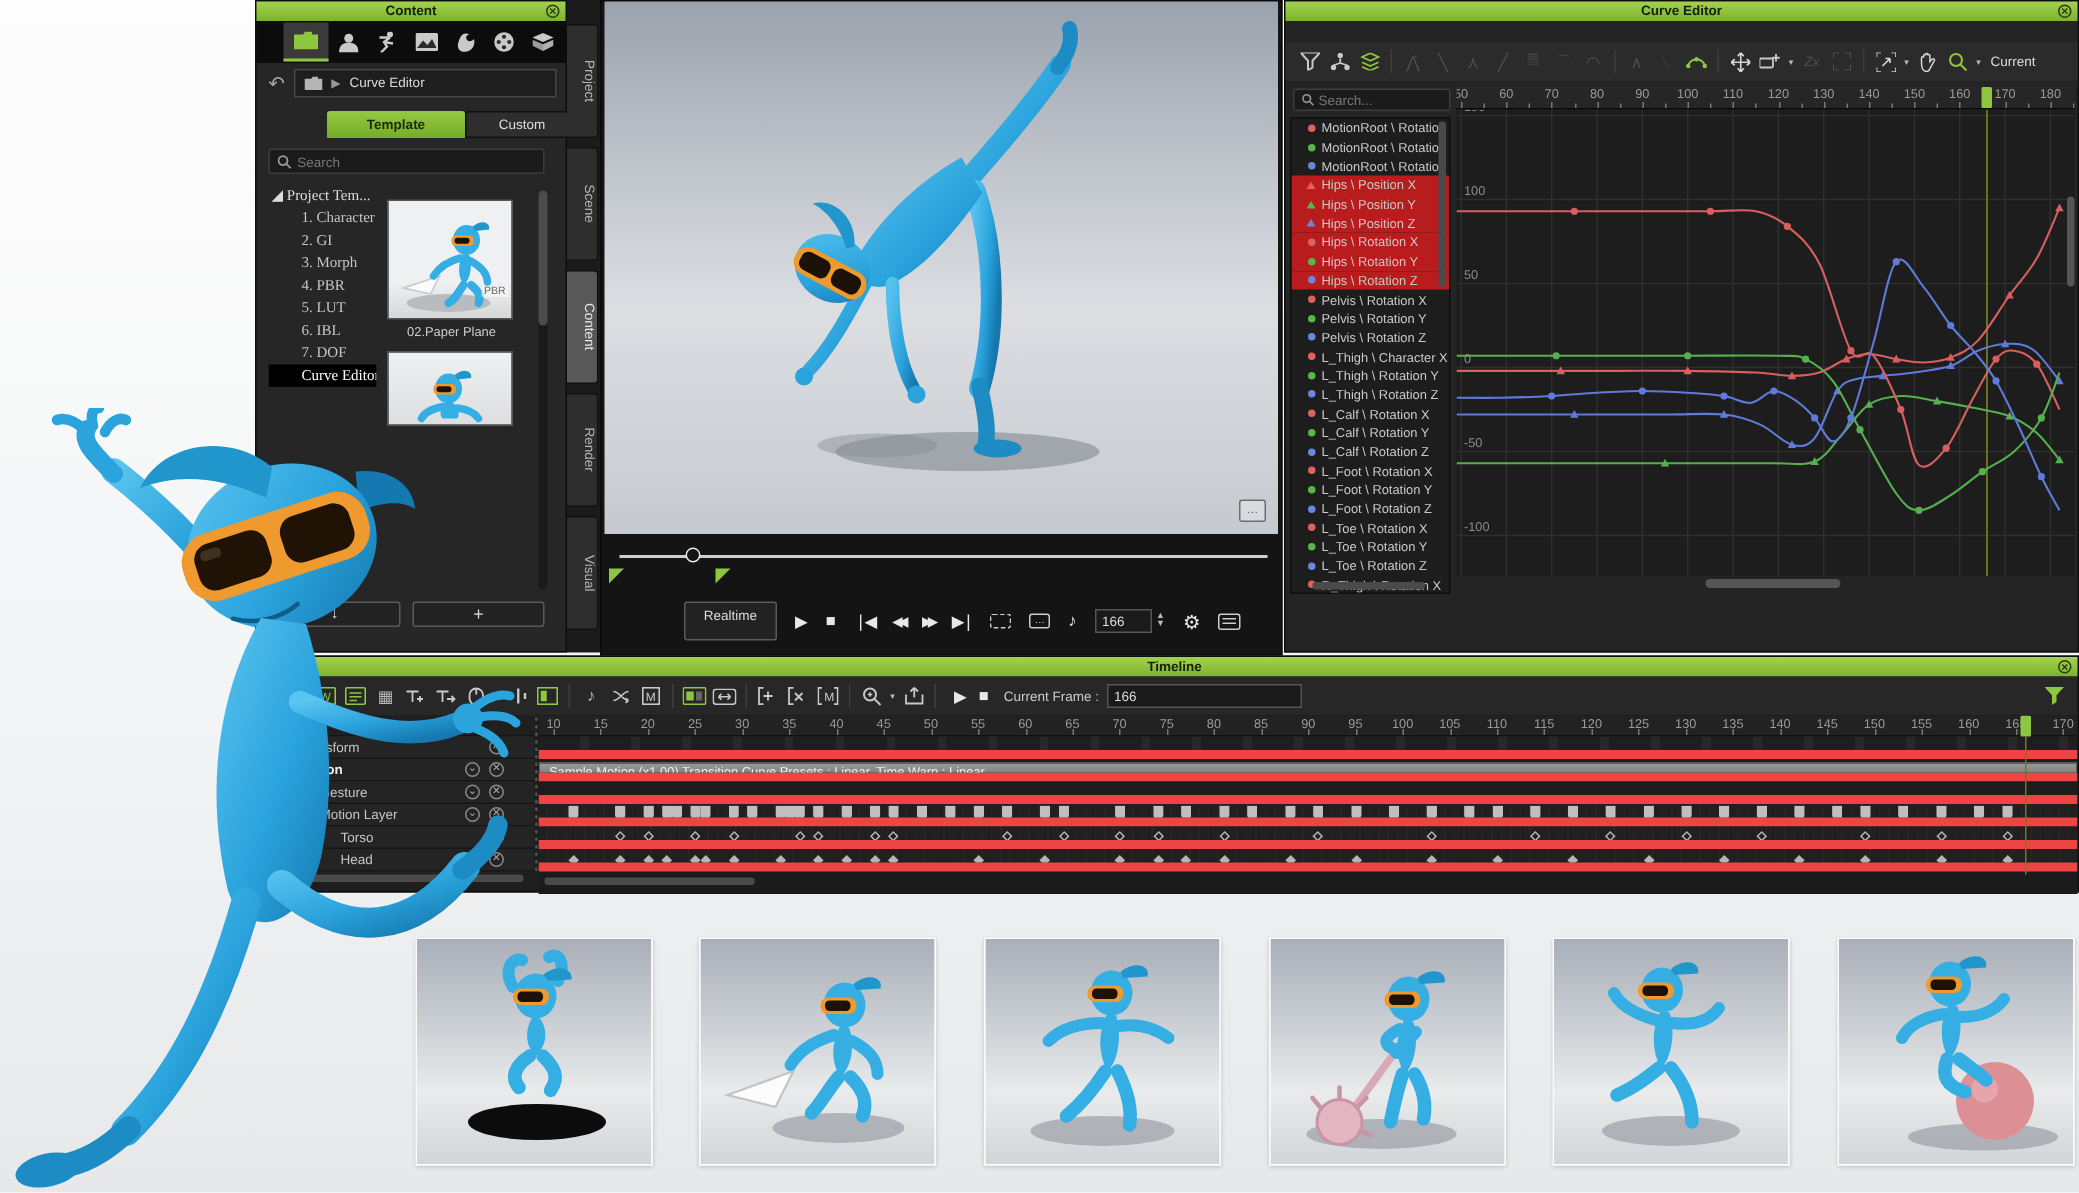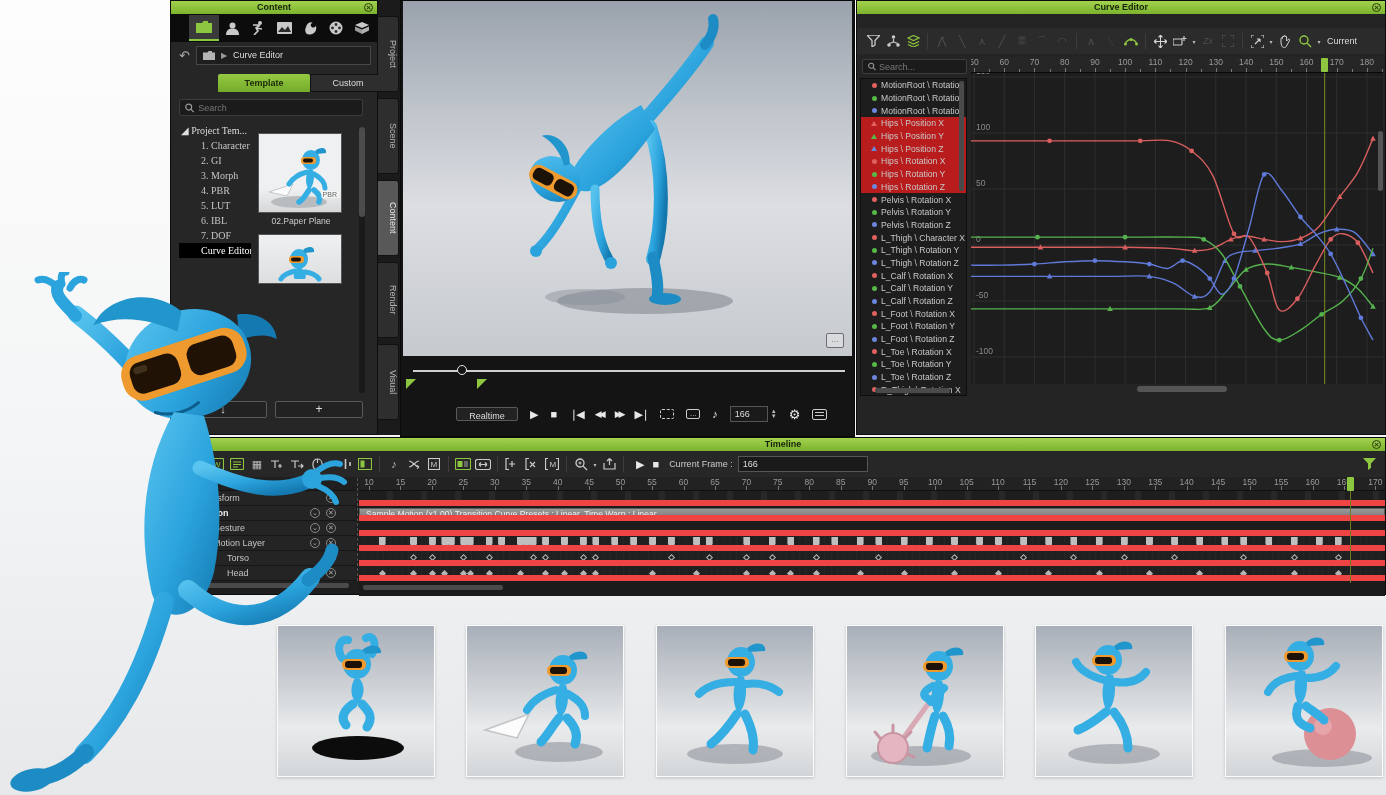--- a/index.html
+++ b/index.html
@@ -289,21 +289,21 @@
   </div>
 
   <div class="abs" style="left:12px; top:368px; width:432px; height:4px;">
     <div style="position:absolute; left:0; top:1px; width:100%; height:1.5px; background:#cfcfcf;"></div>
     <div style="position:absolute; left:44px; top:-4px; width:10px; height:10px; border:1.5px solid #e8e8e8; border-radius:50%; background:#141414;"></div>
   </div>
   <div class="abs" style="left:5px; top:378px; width:0; height:0; border-left:10px solid #8dc63f; border-top:10px solid transparent; transform:rotate(90deg);"></div>
   <div class="abs" style="left:76px; top:378px; width:0; height:0; border-left:10px solid #8dc63f; border-top:10px solid transparent; transform:rotate(90deg);"></div>
 
   <div class="abs transport" style="left:55px; top:402px; height:22px;">
-    <span class="tbtn" style="width:62px; height:14px; line-height:17px; font-size:9px;">Realtime</span>
+    <span class="tbtn" style="width:62px; height:26px; line-height:17px; font-size:9px;">Realtime</span>
     <span>▶</span>
     <span>■</span>
     <span style="letter-spacing:-2px;">❘◀</span>
     <span style="letter-spacing:-3px; font-size:9px;">◀◀</span>
     <span style="letter-spacing:-3px; font-size:9px;">▶▶</span>
     <span style="letter-spacing:-2px;">▶❘</span>
     <span class="icon" style="width:14px; height:10px; border:1px dashed #ccc; border-radius:2px;"></span>
     <span class="icon" style="width:14px; height:10px; border:1px solid #ccc; border-radius:2px; font-size:7px; line-height:8px;">…</span>
     <span>♪</span>
     <input class="numfield" style="width: 38px; height: 16px;" value="166">

